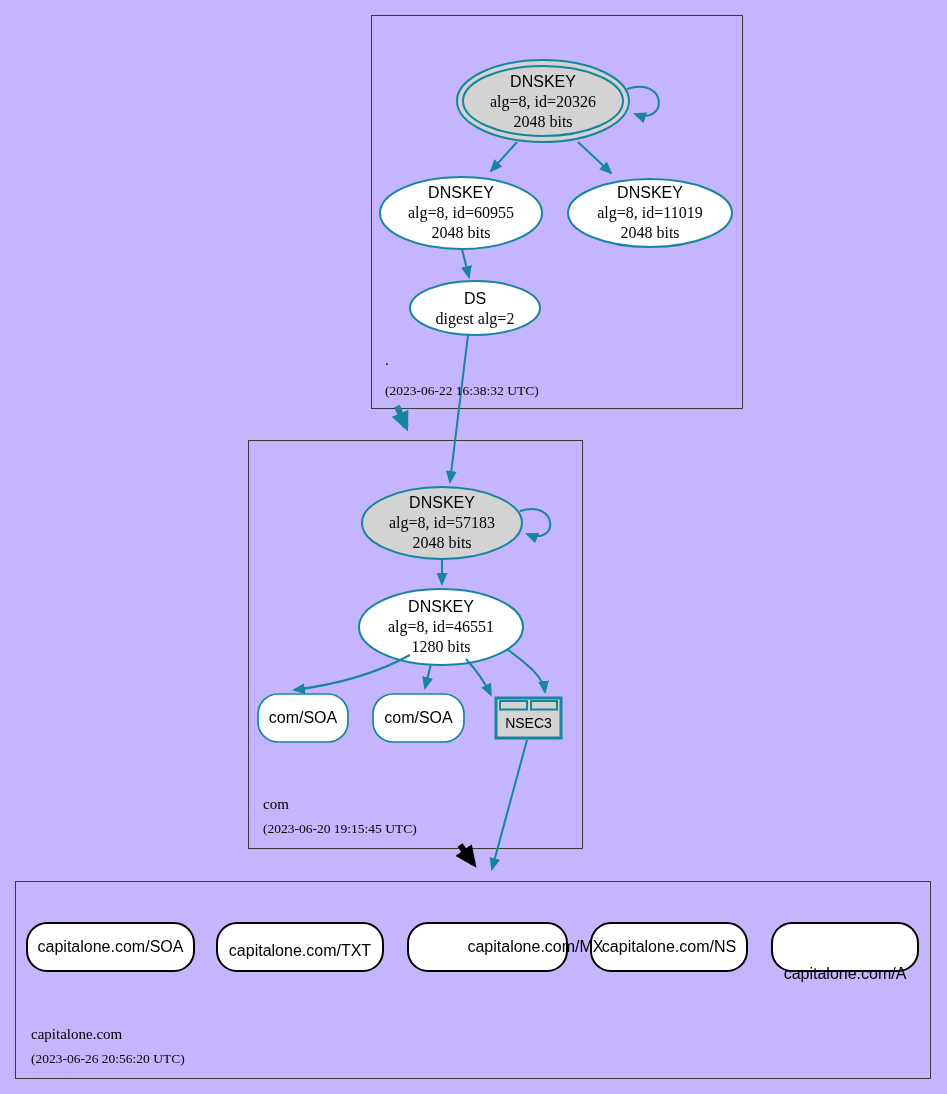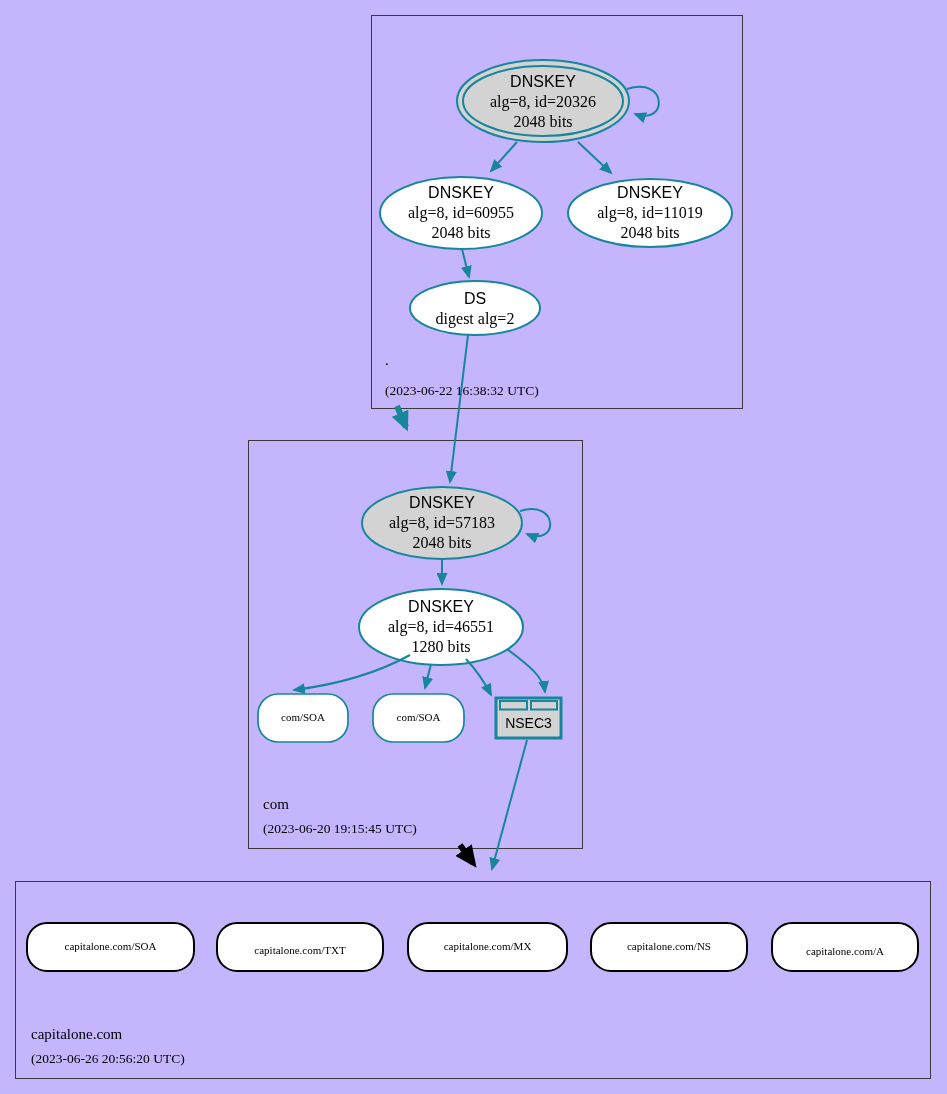--- a/index.html
+++ b/index.html
@@ -22,21 +22,21 @@
   }
   .node-label {
     position:absolute; z-index:3;
     display:flex; flex-direction:column;
     align-items:center; justify-content:center;
     text-align:center; color:#000;
     line-height:1.25;
   }
   .nt { font-family:"Liberation Sans", sans-serif; font-size:16px; }
   .nd { font-family:"Liberation Serif", serif; font-size:16px; }
-  .rr-label { font-family:Liberation Serif, serif; font-size:11px; }
+  .rr-label { font-family:Liberation Sans, sans-serif; font-size:16px; }
   .nsec3-label { font-family:"Liberation Sans", sans-serif; font-size:14px;border-radius:8px; }
   .zone-label {
     position:absolute; z-index:3;
     font-family:"Liberation Serif", serif; font-size:15px; color:#000;
   }
   .zone-ts {
     position:absolute; z-index:3;
     font-family:"Liberation Serif", serif; font-size:13.5px; color:#000;
   }
 </style>
@@ -144,23 +144,23 @@
     <div class="nd">alg=8, id=46551</div>
     <div class="nd">1280 bits</div>
   </div>
 
   <div class="node-label rr-label" style="left:258px; top:694px; width:90px; height:48px;">com/SOA</div>
   <div class="node-label rr-label" style="left:373px; top:694px; width:91px; height:48px;">com/SOA</div>
   <div class="node-label nsec3-label" style="left:496px; top:709px; width:65px; height:29px;">NSEC3</div>
 
   <div class="node-label rr-label" style="left:27px;  top:923px; width:167px; height:48px;">capitalone.com/SOA</div>
   <div class="node-label rr-label" style="left:217px; top:923px; width:166px; height:56px;">capitalone.com/TXT</div>
-  <div class="node-label rr-label" style="left:408px; top:923px; width:159px; height:48px;">capitalone.com/MX</div>
+  <div class="node-label rr-label" style="left:408px; top:923px; width:159px; height:48px;padding-left:48px;">capitalone.com/MX</div>
   <div class="node-label rr-label" style="left:591px; top:923px; width:156px; height:48px;">capitalone.com/NS</div>
-  <div class="node-label rr-label" style="left:772px; top:923px; width:146px; height:58px;text-align:right;">capitalone.com/A</div>
+  <div class="node-label rr-label" style="left:772px; top:945px; width:146px; height:58px;text-align:right;">capitalone.com/A</div>
 
   <div class="zone-label" style="left:385px; top:352px;">.</div>
   <div class="zone-ts" style="left:385px; top:383px;">(2023-06-22 16:38:32 UTC)</div>
 
   <div class="zone-label" style="left:263px; top:796px;">com</div>
   <div class="zone-ts" style="left:263px; top:821px;">(2023-06-20 19:15:45 UTC)</div>
 
   <div class="zone-label" style="left:31px; top:1026px;">capitalone.com</div>
   <div class="zone-ts" style="left:31px; top:1051px;">(2023-06-26 20:56:20 UTC)</div>
 

